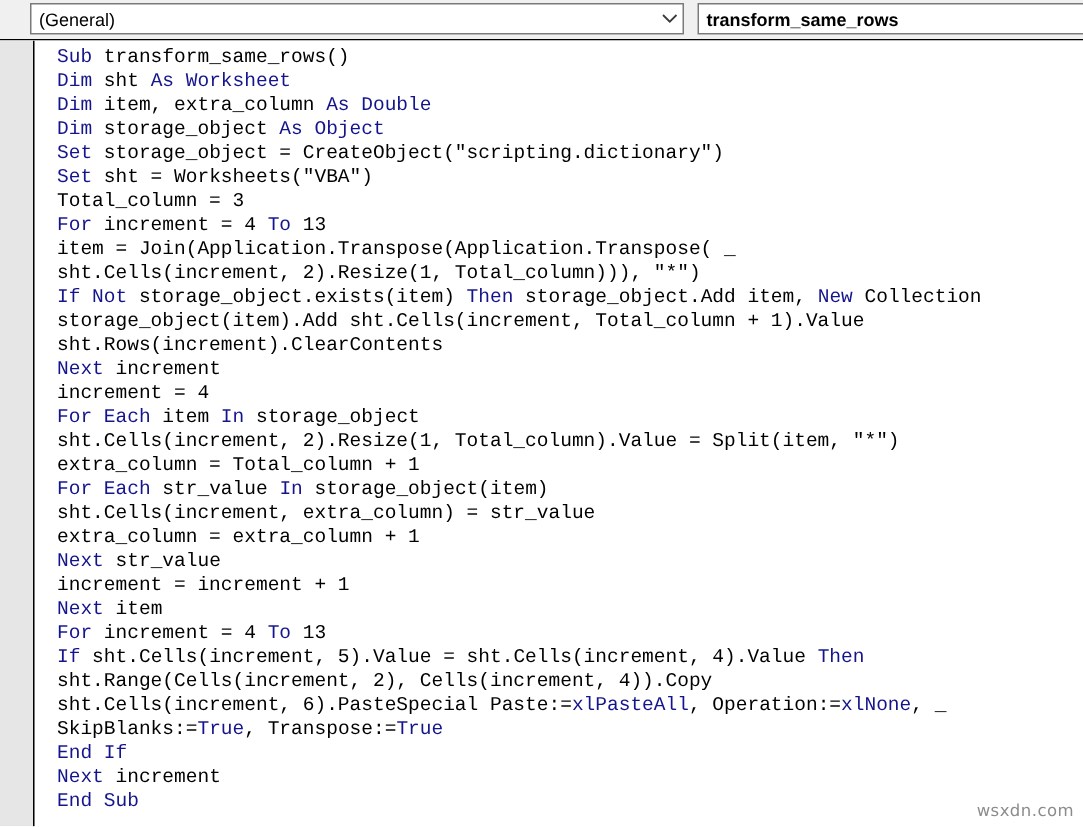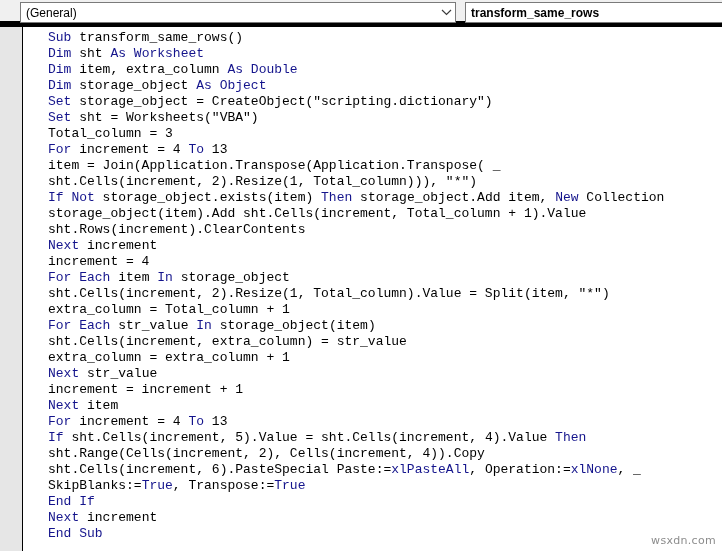--- a/index.html
+++ b/index.html
@@ -26,21 +26,21 @@
 
   
   .toolbar {
     position: absolute;
     left: 0;
     top: 0;
     width: 722px;
     height: 27px;
     background: #f0f0f0;
     box-sizing: border-box;
-    border-bottom: 6px solid #000000;
+    border-bottom: 1px solid #000000;
   }
 
   .combo {
     position: absolute;
     top: 2px;
     height: 21px;
     background: #ffffff;
     border: 1px solid #7a7a7a;
     box-sizing: border-box;
     display: flex;
@@ -108,21 +108,21 @@
     position: absolute;
     left: 24px;
     top: 0;
     right: 0;
     bottom: 0;
     overflow: hidden;
   }
 
   .code-lines {
     position: absolute;
-    left: 24px;
+    left: 14px;
     top: 3px;
     font-family: "Liberation Mono", "DejaVu Sans Mono", monospace;
     font-size: 13px;
     line-height: 16px;
     white-space: pre;
     color: #000000;
     letter-spacing: 0px;
   }
 
   .code-line {

